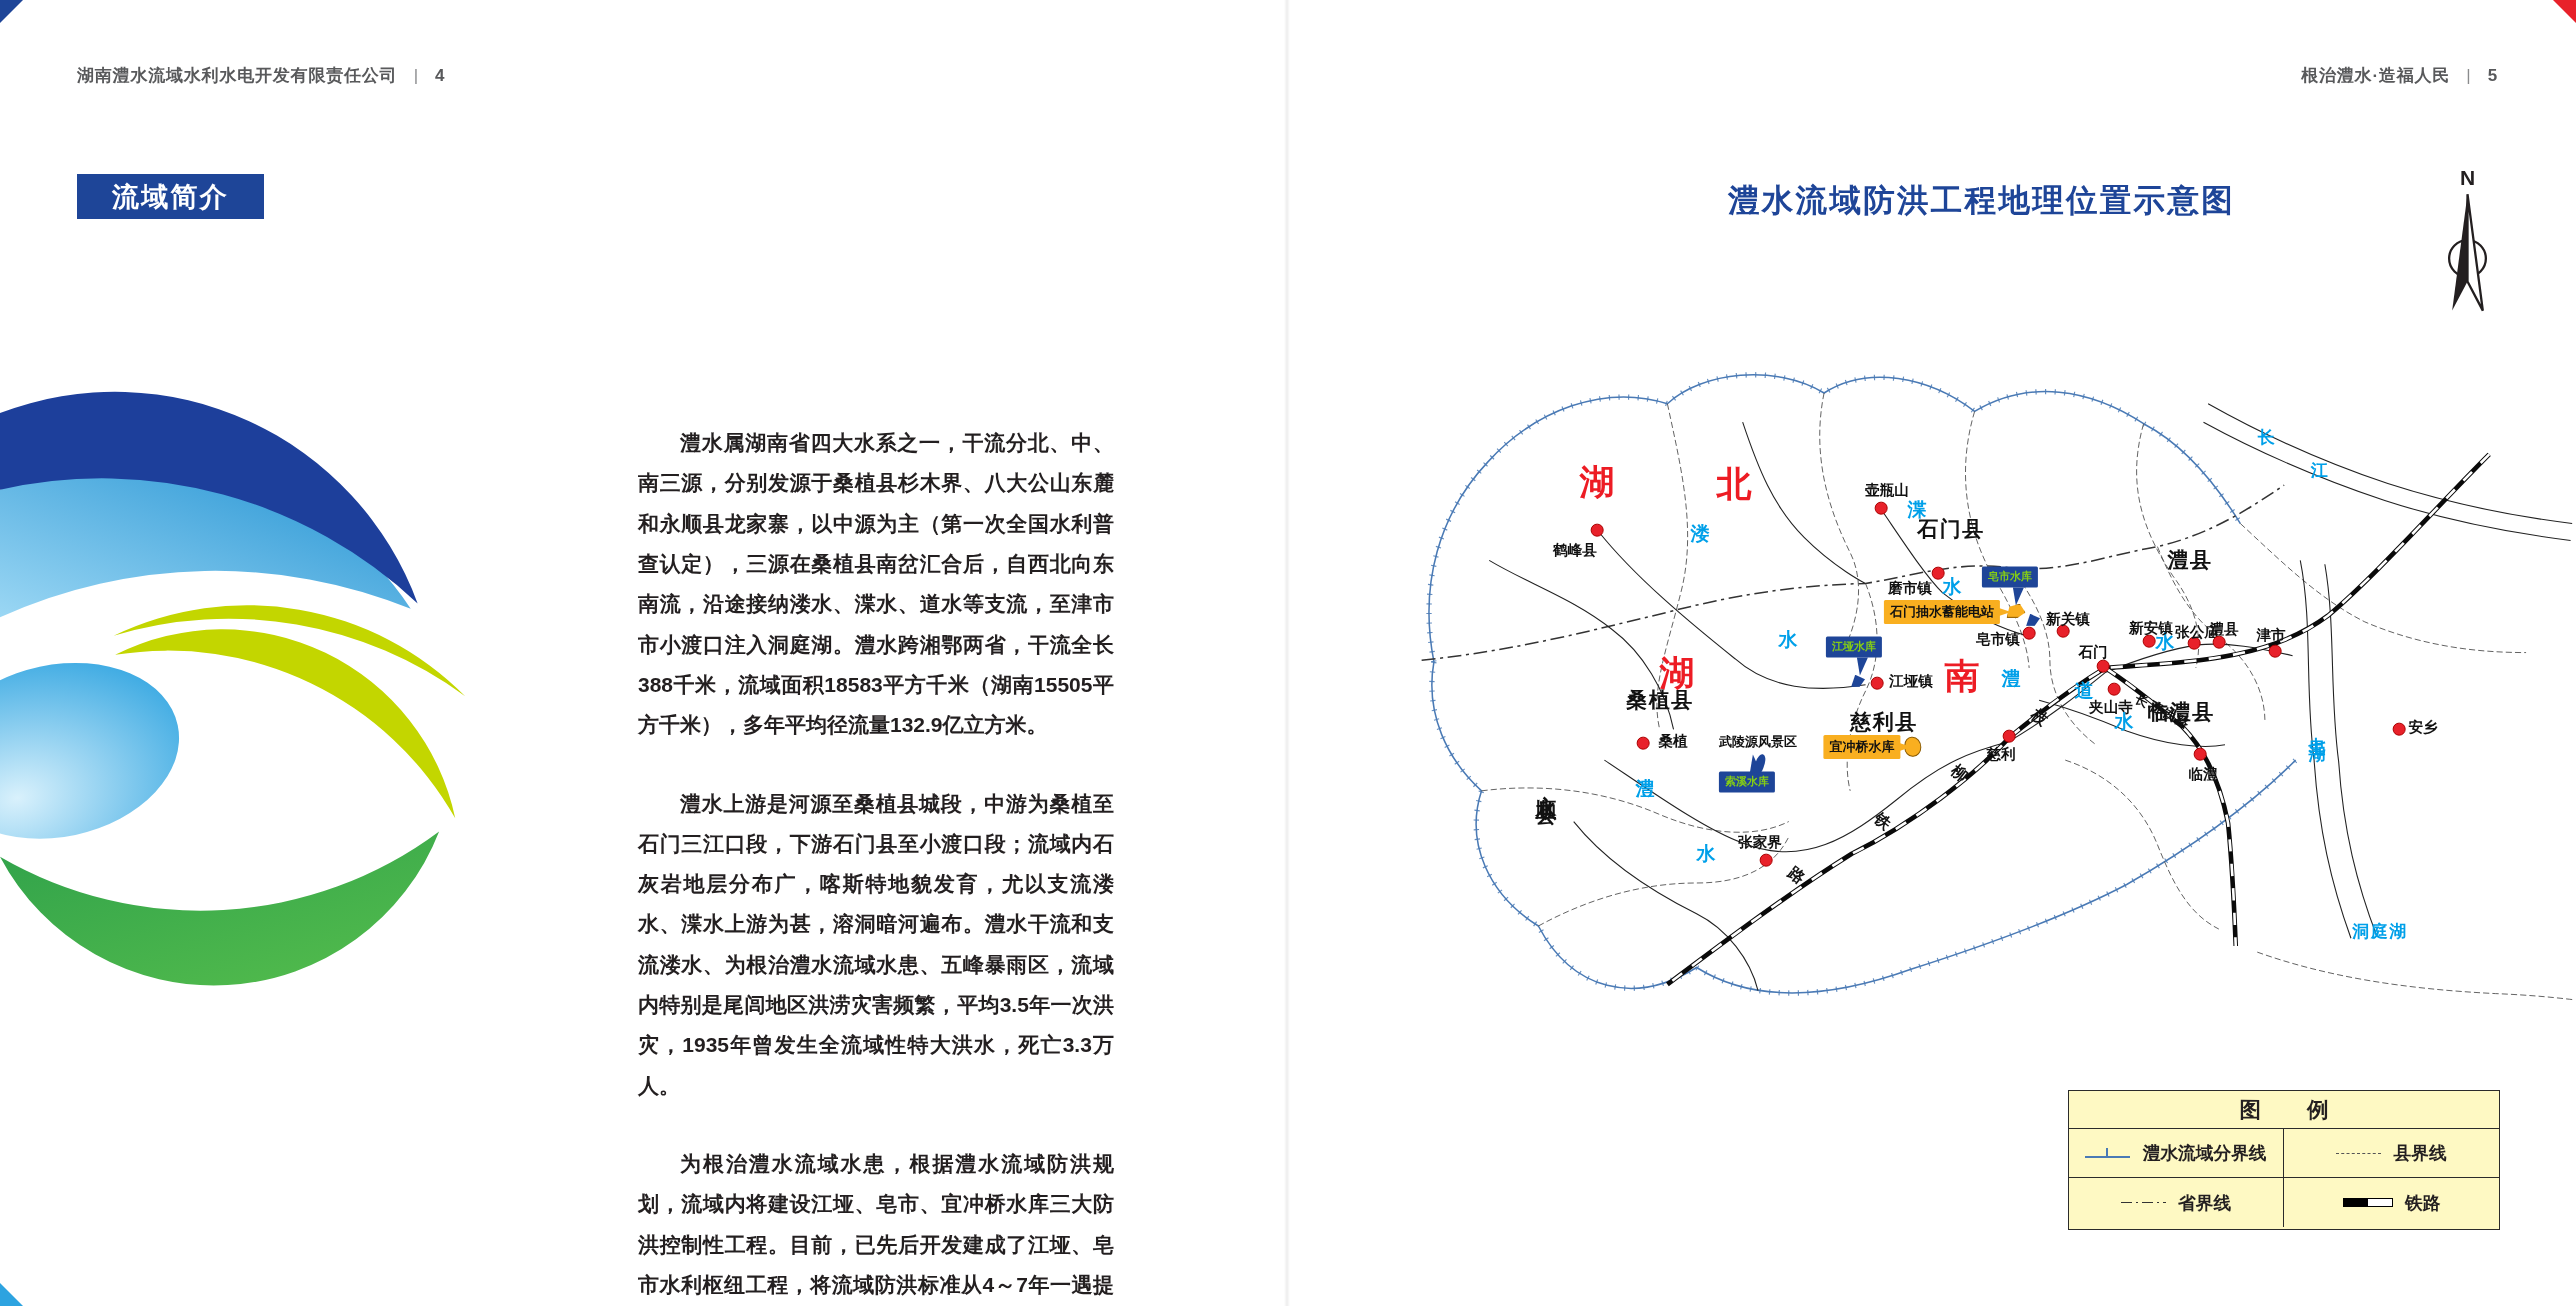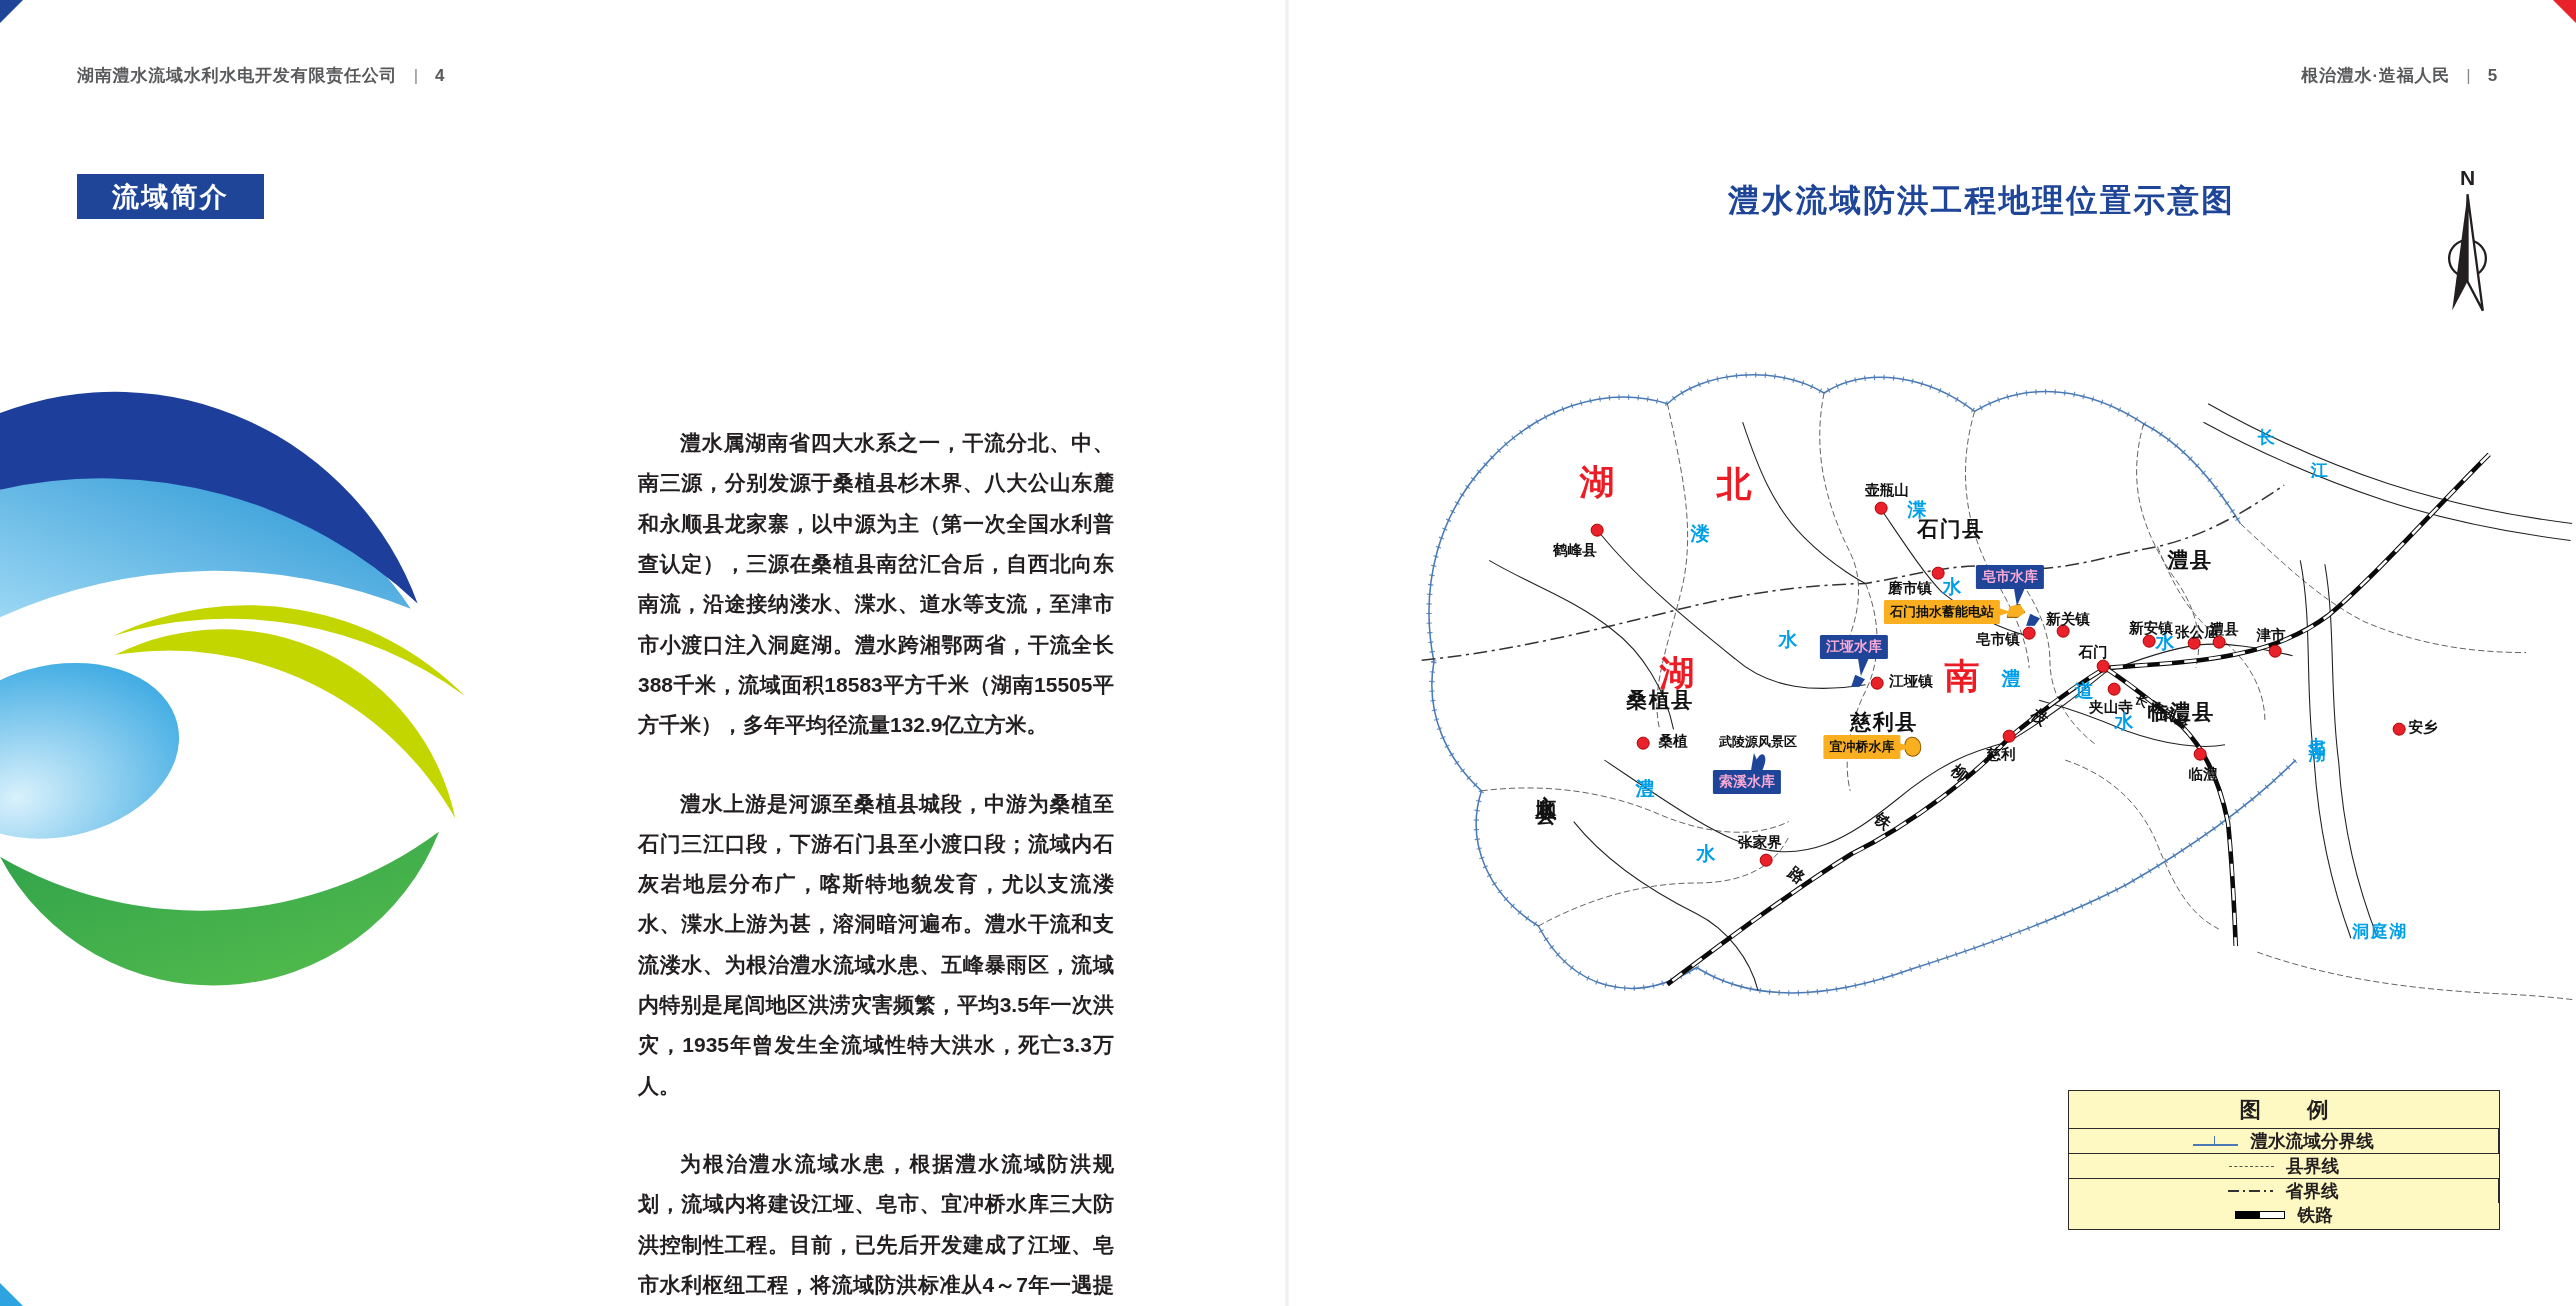--- a/index.html
+++ b/index.html
@@ -41,38 +41,38 @@
   .ml{position:absolute;transform:translate(-50%,-50%);white-space:nowrap;}
   .prov{font-size:35px;font-weight:bold;color:#ed1c24;}
   .county-lab{font-size:21px;font-weight:bold;color:#111;letter-spacing:1.5px;}
   .county-lab.vert{writing-mode:vertical-lr;letter-spacing:4.6px;}
   .landmark{font-size:13px;font-weight:bold;color:#111;}
   .riv{font-size:19px;font-weight:bold;color:#00a0e9;}
   .lake{font-size:17px;font-weight:bold;color:#00a0e9;letter-spacing:1.5px;}
   .lake.vert{writing-mode:vertical-lr;letter-spacing:3.8px;}
   .town-lab{font-size:14.6px;font-weight:bold;color:#111;}
   .dot{width:10.7px;height:10.7px;border-radius:50%;background:#e8212a;border:0.8px solid #a00;}
-  .flag{background:#1e4598;color:#f9a8d4;font-size:14px;font-weight:bold;padding:3.1px 6.1px;border-radius:1.5px;z-index:4;}
+  .flag{background:#1e4598;color:#84cc16;font-size:11px;font-weight:bold;padding:3.1px 6.1px;border-radius:1.5px;z-index:4;}
   .flag .tip{position:absolute;width:0;height:0;}
   .flag .tip.down{left:55%;top:97%;border-left:3.8px solid transparent;border-right:8.4px solid transparent;border-top:18.4px solid #1e4598;}
   .flag .tip.up{left:55%;bottom:97%;border-left:3.8px solid transparent;border-right:8.4px solid transparent;border-bottom:18.4px solid #1e4598;}
   .olab{background:#f9af20;color:#111;font-size:13px;font-weight:bold;padding:3.1px 6.1px;border-radius:1.5px;z-index:4;}
   .olab .tip{position:absolute;left:99%;top:50%;margin-top:-4.6px;width:0;height:0;
     border-top:4.6px solid transparent;border-bottom:4.6px solid transparent;border-left:12.3px solid #f9af20;}
   .railchar{font-size:16px;font-weight:bold;color:#111;transform:translate(-50%,-50%) rotate(38deg);}
   .railname{font-size:13px;font-weight:bold;color:#111;letter-spacing:2.3px;transform:translate(-50%,-50%) rotate(27deg);}
   .mk-dam-navy{width:14px;height:12.3px;background:#1e4598;clip-path:polygon(0 100%,30% 0,100% 35%,60% 100%);}
   .mk-fan-orange{width:17px;height:12.3px;background:#f9af20;border:0.8px solid #8a5a00;clip-path:polygon(0 100%,15% 20%,70% 0,100% 60%,55% 100%);}
   .mk-blob-orange{width:15.4px;height:18.4px;background:#f9af20;border:1.2px solid #8a5a00;border-radius:45% 55% 50% 50%;}
   .mk-blob-navy{width:9.2px;height:20px;background:#1e4598;border-radius:50% 50% 40% 60%;transform:translate(-50%,-50%) rotate(18deg);}
   
   #legend{position:absolute;left:2068px;top:1090px;width:430px;height:138px;border:1.9px solid #2b2b2b;background:#fef9c3;}
   #legend .title{height:37px;border-bottom:1.5px solid #2b2b2b;display:flex;align-items:center;justify-content:center;
     font-size:21.5px;font-weight:bold;letter-spacing:20px;text-indent:20px;color:#231f20;}
-  #legend .grid{display:grid;grid-template-columns:1fr;grid-template-rows:1fr 1fr;height:98px;}
+  #legend .grid{display:grid;grid-template-columns:1fr 1fr;grid-template-rows:1fr 1fr;height:98px;}
   #legend .cell{display:flex;align-items:center;justify-content:center;gap:12.3px;
     border-right:1.5px solid #2b2b2b;border-bottom:1.5px solid #2b2b2b;}
   #legend .cell:nth-child(2n){border-right:none;}
   #legend .cell:nth-child(n+3){border-bottom:none;}
   #legend .cell .lab{font-size:17.7px;font-weight:bold;color:#231f20;}
   .sym{display:inline-block;}
   .sym-basin{width:45px;height:9.2px;position:relative;}
   .sym-basin::before{content:"";position:absolute;left:0;top:7.7px;width:100%;height:1.5px;background:#4a7ab5;}
   .sym-basin::after{content:"";position:absolute;left:21px;top:0;width:1.5px;height:7.7px;background:#4a7ab5;}
   .sym-county{width:45px;height:0;border-top:1.5px dashed #555;}

